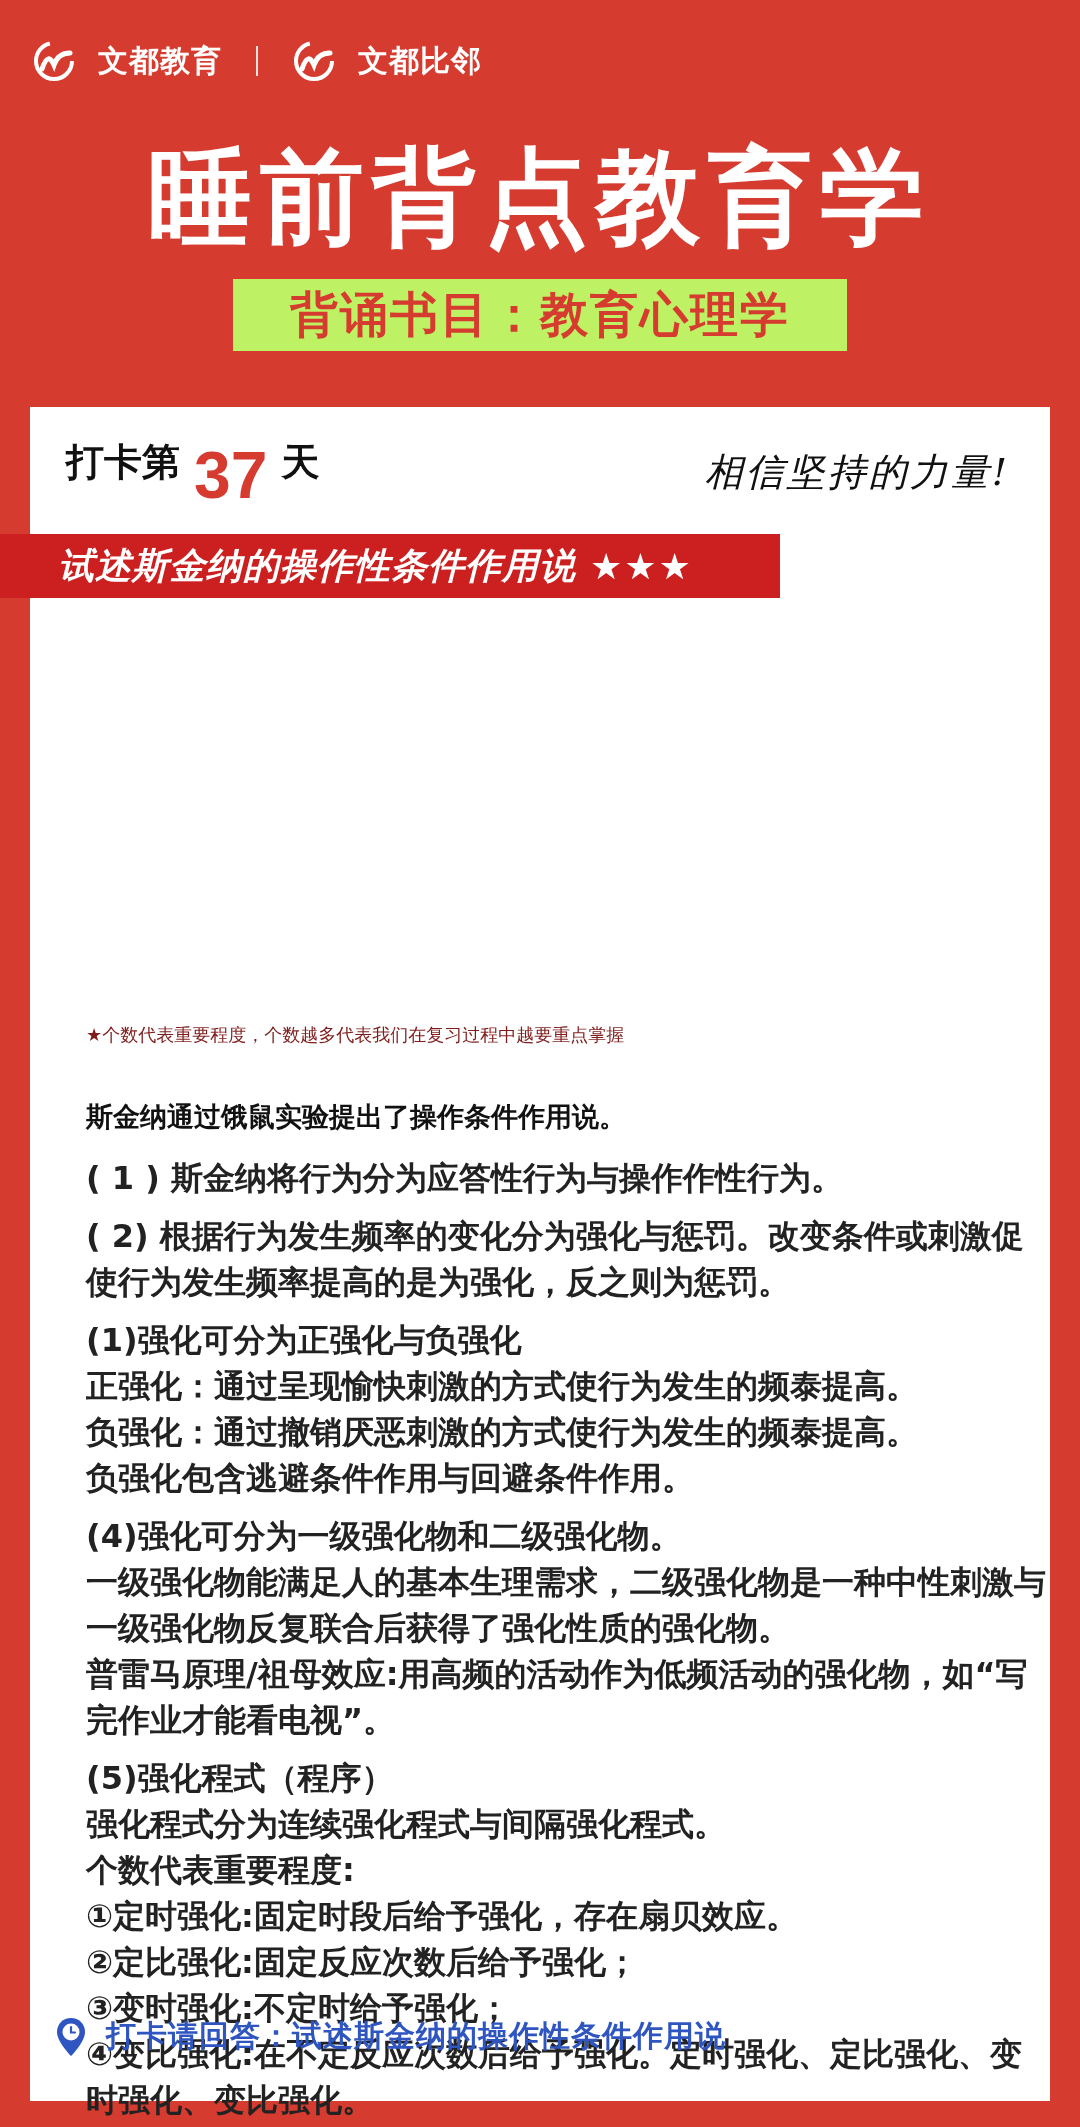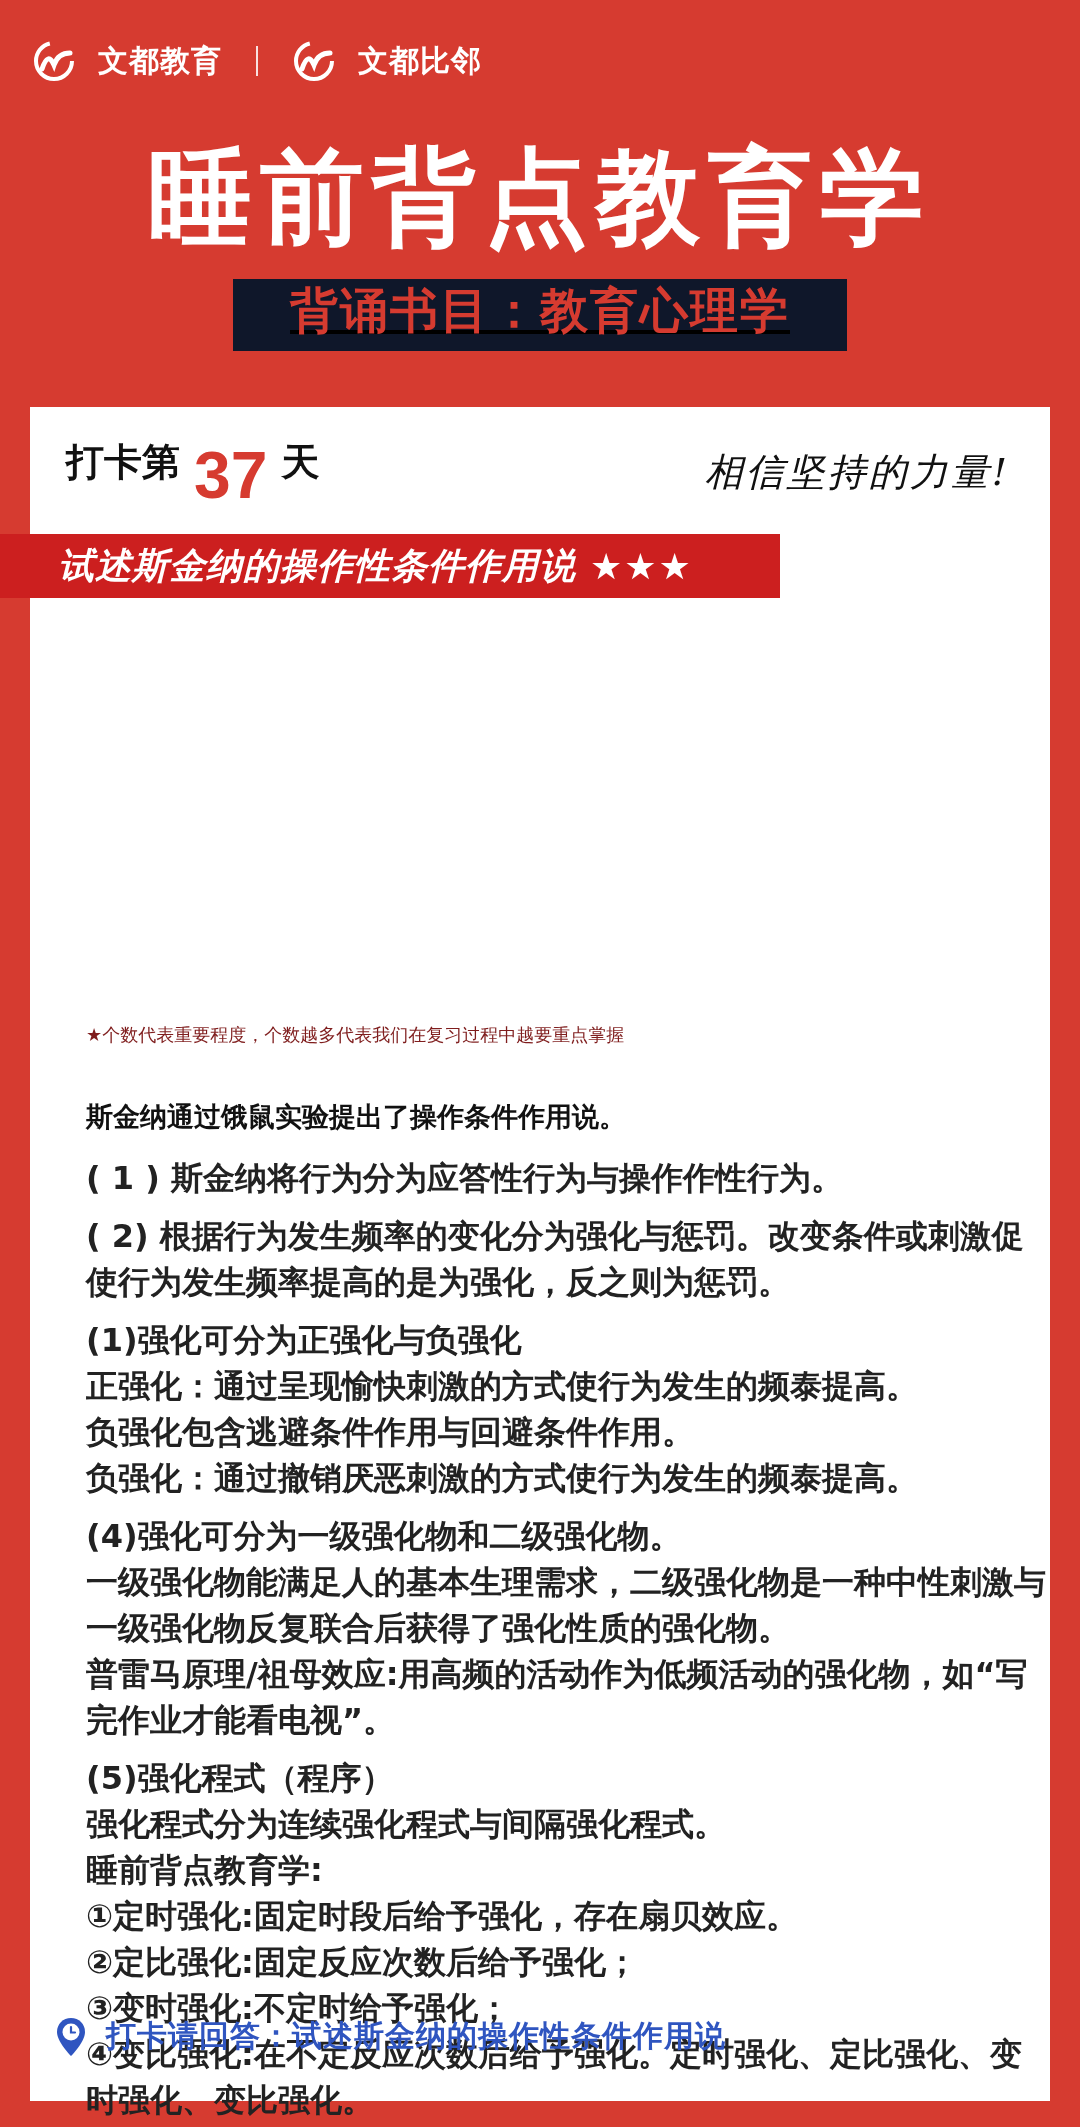--- a/index.html
+++ b/index.html
@@ -20,21 +20,21 @@
   .logo-text { font-size: 30px; font-weight: bold; margin-left: 22px; letter-spacing: 1px; color: #fff; }
   .logo-sep { width: 2px; height: 30px; background: rgba(255,255,255,0.85); margin: 0 34px 0 34px; }
 
   .main-title {
     position: absolute; left: 0; right: 0; top: 132px;
     text-align: center; color: #fff;
     font-size: 104px; font-weight: bold; letter-spacing: 8px; line-height: 130px;
   }
   .subtitle-box {
     position: absolute; left: 233px; top: 279px; width: 614px; height: 72px;
-    background: #0f172a; display: flex; justify-content: center; text-decoration: underline;
+    background: #bef264; display: flex; align-items: center; justify-content: center;
   }
   .subtitle-text { color: #d63b30; font-size: 48px; font-weight: bold; letter-spacing: 2px; }
 
   .card {
     position: absolute; left: 30px; top: 407px; width: 1020px; height: 1694px;
     background: #fff;
   }
   .checkin {
     position: absolute; left: 36px; top: 30px; display: flex; align-items: flex-start;
     color: #111;
@@ -115,32 +115,32 @@
 
     <div class="para">
       <p>( 1 ) 斯金纳将行为分为应答性行为与操作作性行为。</p>
     </div>
     <div class="para">
       <p>( 2) 根据行为发生频率的变化分为强化与惩罚。改变条件或刺激促使行为发生频率提高的是为强化，反之则为惩罚。</p>
     </div>
     <div class="para">
       <p>(1)强化可分为正强化与负强化</p>
       <p>正强化：通过呈现愉快刺激的方式使行为发生的频泰提高。</p>
+      <p>负强化：通过撤销厌恶刺激的方式使行为发生的频泰提高。</p>
       <p>负强化包含逃避条件作用与回避条件作用。</p>
-      <p>负强化：通过撤销厌恶刺激的方式使行为发生的频泰提高。</p>
     </div>
     <div class="para">
       <p>(4)强化可分为一级强化物和二级强化物。</p>
       <p>一级强化物能满足人的基本生理需求，二级强化物是一种中性刺激与一级强化物反复联合后获得了强化性质的强化物。</p>
       <p>普雷马原理/祖母效应:用高频的活动作为低频活动的强化物，如“写完作业才能看电视”。</p>
     </div>
     <div class="para">
       <p>(5)强化程式（程序）</p>
       <p>强化程式分为连续强化程式与间隔强化程式。</p>
-      <p>睡前背点教育学:</p>
+      <p>个数代表重要程度:</p>
       <p>①定时强化:固定时段后给予强化，存在扇贝效应。</p>
       <p>②定比强化:固定反应次数后给予强化；</p>
       <p>③变时强化:不定时给予强化；</p>
       <p>④变比强化:在不定反应次数后给予强化。定时强化、定比强化、变时强化、变比强化。</p>
     </div>
 
   </div>
 
   <div class="answer" style="left:26px; top:1609px;">
     <svg viewBox="0 0 30 40">

